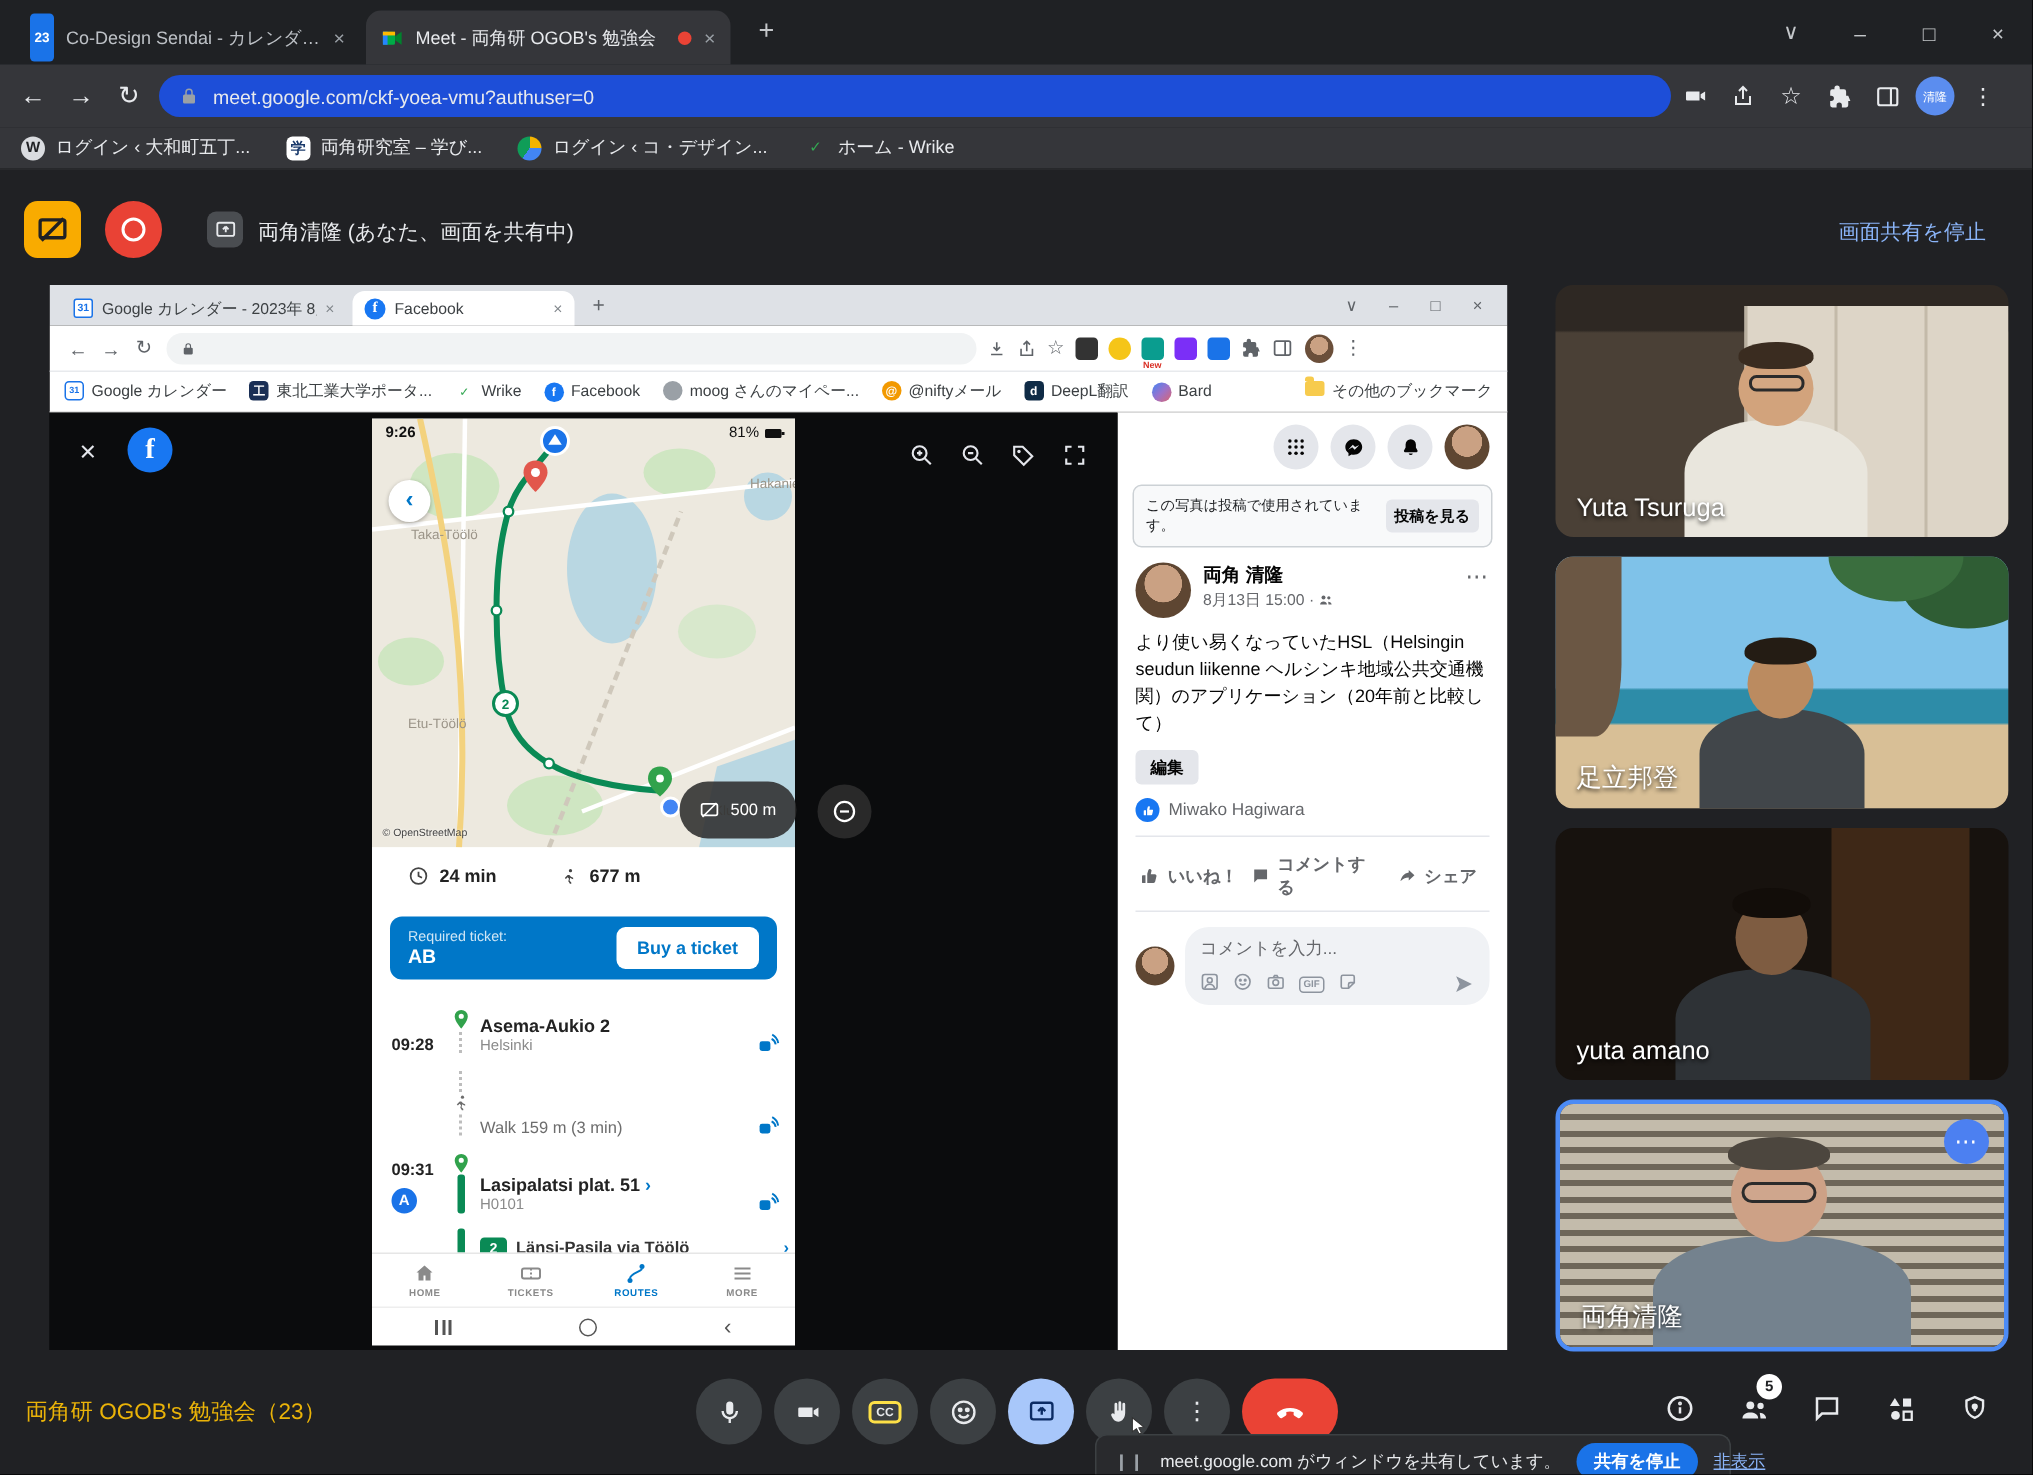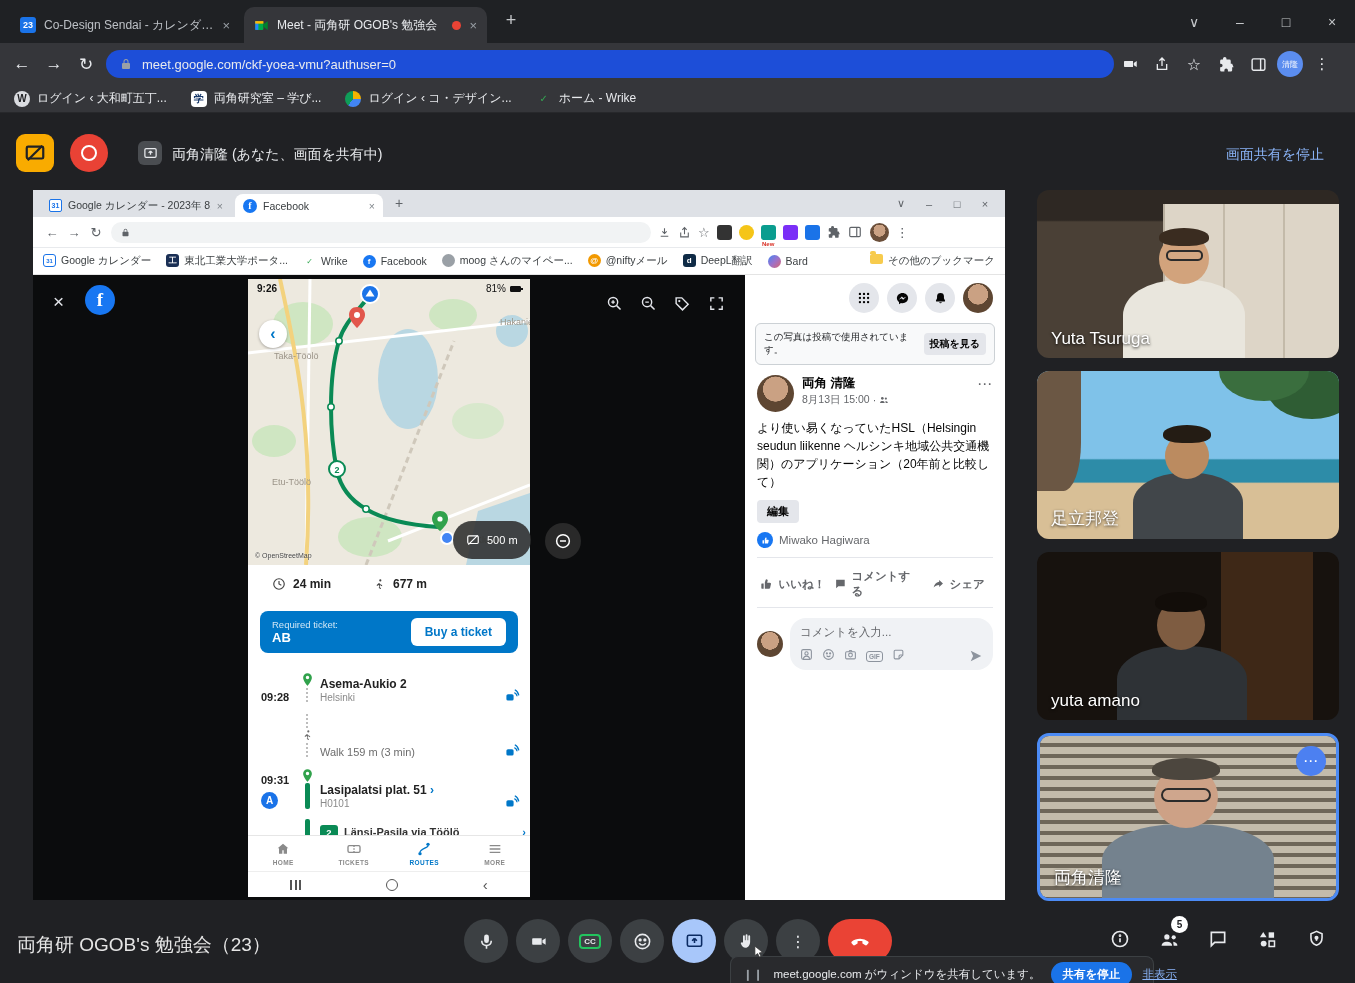--- a/index.html
+++ b/index.html
@@ -4,21 +4,21 @@
 <style>
   *{margin:0;padding:0;box-sizing:border-box}
   body{background:#000;font-family:"Liberation Sans","DejaVu Sans",sans-serif;-webkit-font-smoothing:antialiased}
   .screen{position:relative;width:1355px;height:983px;background:#202124;overflow:hidden}
 
   
   .tabstrip{position:absolute;left:0;top:0;width:100%;height:43px;background:#1f2124}
   .tab{position:absolute;top:7px;height:36px;display:flex;align-items:center;gap:8px;padding:0 10px;border-radius:10px 10px 0 0;color:#bdc1c6;font-size:12px;white-space:nowrap;overflow:hidden}
   .tab.active{background:#35363a;color:#e8eaed}
   .tab .label{overflow:hidden;text-overflow:ellipsis;flex:1}
-  .fav-cal{width:16px;height:16px;border-radius:3px;background:#1a73e8;color:#fff;font-size:9px;font-weight:bold;display:flex;align-items:center;justify-content:center;flex:none}
+  .fav-cal{width:16px;height:32px;border-radius:3px;background:#1a73e8;color:#fff;font-size:9px;font-weight:bold;display:flex;align-items:center;justify-content:center;flex:none}
   .tab-close{color:#9aa0a6;font-size:13px;flex:none}
   .rec-dot{width:9px;height:9px;border-radius:50%;background:#ea4335;flex:none}
   .newtab{position:absolute;left:498px;top:10px;color:#c4c7ca;font-size:18px;width:26px;text-align:center}
   .winctl{position:absolute;top:0;height:43px;display:flex;align-items:center;color:#c4c7ca;font-size:14px}
   .winctl span{width:46px;text-align:center}
   .toolbar{position:absolute;left:0;top:43px;width:100%;height:42px;background:#35363a;display:flex;align-items:center}
   .navbtn{color:#e8eaed;font-size:17px;width:32px;text-align:center;flex:none}
   .omnibox{margin-left:4px;width:1008px;height:28px;border-radius:14px;background:#1d4ed8;display:flex;align-items:center;padding:0 14px;gap:10px;flex:none}
   .omnibox .url{color:#e8eaed;font-size:13px;flex:1;white-space:nowrap;overflow:hidden}
   .tool-ic{width:32px;display:flex;justify-content:center;align-items:center;flex:none;color:#e8eaed}
@@ -152,26 +152,26 @@
   .t2 .sky{position:absolute;inset:0;background:linear-gradient(180deg,#7fc2e9 0 52%,#2d8ca8 53% 66%,#d8bf96 67% 100%)}
   .t2 .palm{position:absolute;width:90px;height:60px;border-radius:50%;background:#2f5d34;z-index:0}
   .t2 .cliff{position:absolute;left:0;top:0;width:44px;height:120px;background:#6b5744;border-radius:0 0 40% 0;z-index:0}
   .t3{background:#17120e}
   .t3 .door{position:absolute;right:26px;top:0;width:92px;height:168px;background:#3e2817;z-index:0}
   .t4blinds{position:absolute;inset:0;background:repeating-linear-gradient(180deg,#c3bbab 0 7px,#6e6659 7px 11px);z-index:0}
   .tile.speaking{border:3px solid #4c8bf5}
   .tile-more{position:absolute;right:10px;top:10px;width:30px;height:30px;border-radius:50%;background:#4c80f1;color:#fff;display:flex;align-items:center;justify-content:center;font-size:15px;letter-spacing:1px;z-index:6}
 
   
-  .meet-title{position:absolute;left:17px;top:932px;color:#e5e5e5;font-size:19px}
+  .meet-title{position:absolute;left:17px;top:932px;color:#eab308;font-size:15px}
   .controls{position:absolute;left:464px;top:919px;display:flex;gap:8px;align-items:center}
   .cbtn{width:44px;height:44px;border-radius:50%;background:#3c4043;display:flex;align-items:center;justify-content:center;color:#e8eaed;flex:none;position:relative}
   .cbtn.present-on{background:#a8c7fa;color:#0b2b63}
   .cbtn.endcall{width:64px;border-radius:22px;background:#ea4335}
-  .ccbox{border:2px solid #22c55e;border-radius:4px;font-size:8px;font-weight:bold;padding:1px 3px}
+  .ccbox{border:2px solid #fde047;border-radius:4px;font-size:8px;font-weight:bold;padding:1px 3px}
   .cursor-arrow{position:absolute;right:2px;bottom:0px;z-index:5}
   .rightics{position:absolute;top:929px;display:flex;gap:25px;left:1108px;color:#e8eaed}
   .ric{position:relative;width:24px;display:flex;justify-content:center}
   .badge5{position:absolute;top:-13px;right:-7px;width:17px;height:17px;border-radius:50%;background:#fff;color:#202124;font-size:10px;font-weight:bold;display:flex;align-items:center;justify-content:center}
 
   
   .toast{position:absolute;left:730px;top:956px;width:424px;height:36px;background:#292a2d;border:1px solid #3c4043;border-bottom:none;border-radius:8px 8px 0 0;display:flex;align-items:center;gap:10px;padding:0 12px}
   .toast .grip{color:#9aa0a6;font-size:11px;letter-spacing:1px}
   .toast .msg{color:#e8eaed;font-size:11.5px;white-space:nowrap}
   .toast .stopb{background:#1a73e8;color:#fff;font-size:11.5px;font-weight:bold;border-radius:14px;padding:5px 12px;white-space:nowrap}

